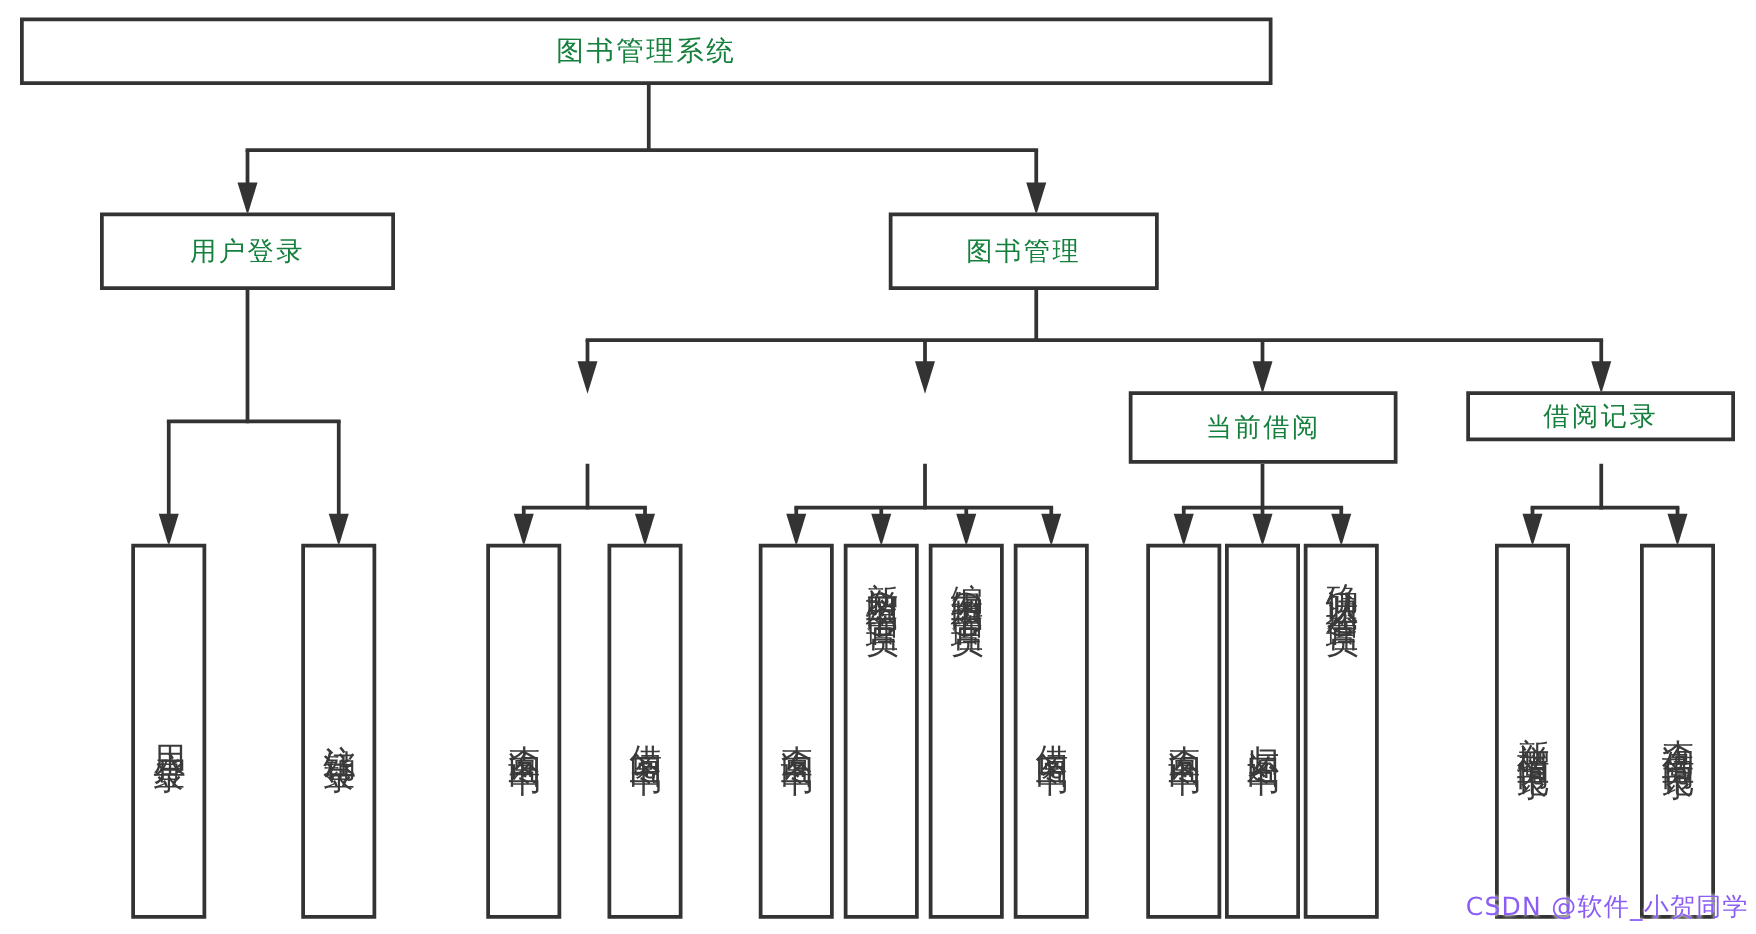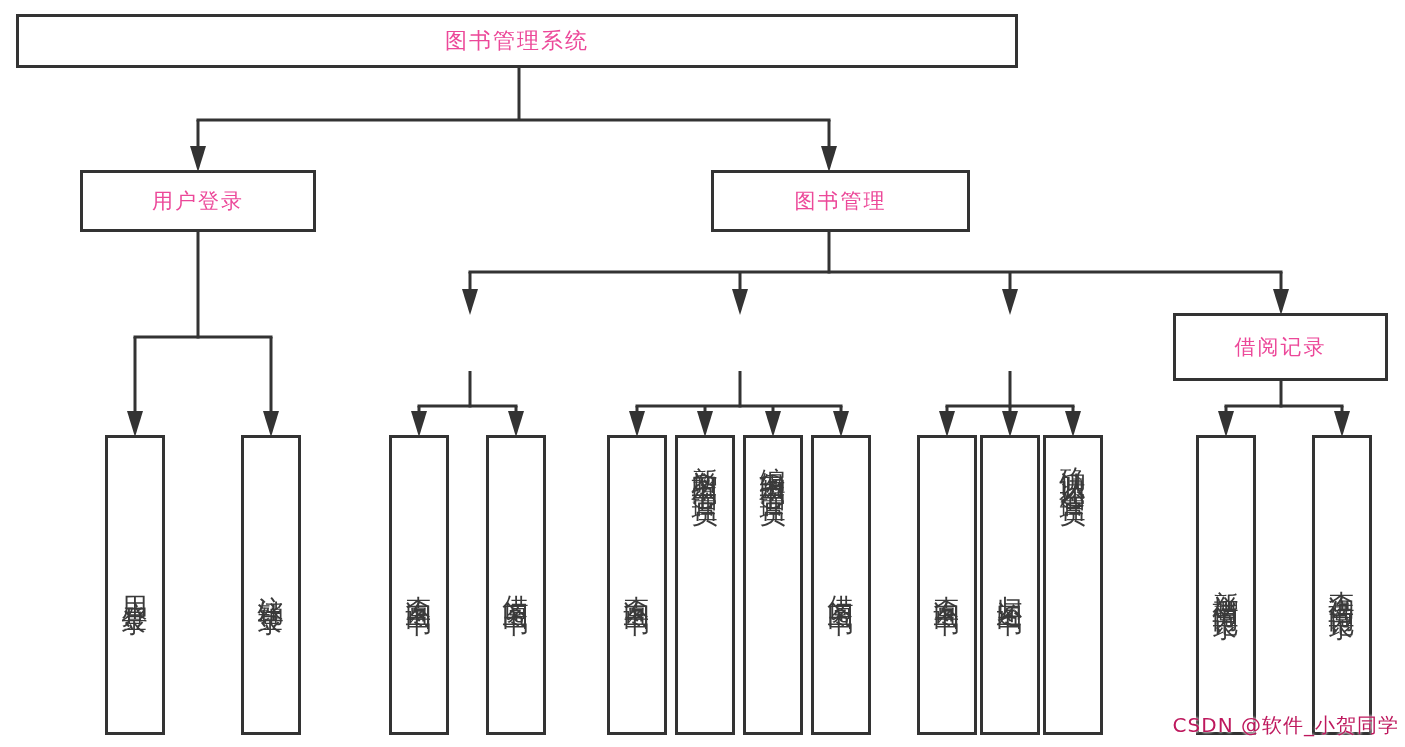--- a/index.html
+++ b/index.html
@@ -4,36 +4,36 @@
 <style>
   html,body{margin:0;padding:0;background:#fff;}
   #stage{
     position:relative;width:1405px;height:747px;background:#ffffff;overflow:hidden;
     font-family:"DejaVu Sans","Liberation Sans",sans-serif;color:#3a3a3a;
   }
   #connectors{position:absolute;left:0;top:0;z-index:1;}
   .node{
     position:absolute;box-sizing:border-box;border:3px solid #333333;background:#ffffff;
     display:flex;align-items:center;justify-content:center;
-    font-size:21px;letter-spacing:2px;color:#ec4899;z-index:2;
+    font-size:21px;letter-spacing:2px;color:#15803d;z-index:2;
   }
   .node.root{font-size:22px;}
   .leaf{
     position:absolute;top:435px;width:60px;height:300px;box-sizing:border-box;
     border:3px solid #333333;background:#ffffff;display:flex;
     align-items:center;justify-content:center;z-index:2;
   }
   .leaf.tall{align-items:flex-start;padding-top:8px;}
   .vtext{
     writing-mode:vertical-rl;text-orientation:mixed;line-height:1;
     font-size:26px;letter-spacing:5px;color:#3a3a3a;
   }
   .watermark{
     position:absolute;top:712px;right:6px;z-index:5;
-    font-size:20px;letter-spacing:1px;color:#be185d;
+    font-size:20px;letter-spacing:1px;color:#8b5cf6;
     text-shadow:0 0 3px #ffffff,0 0 3px #ffffff;
   }
 </style>
 </head>
 <body>
 
 <div id="stage">
 
   <svg id="connectors" width="1405" height="747" viewBox="0 0 1405 747" xmlns="http://www.w3.org/2000/svg">
     <g stroke="#333333" stroke-width="3" fill="none">
@@ -97,23 +97,24 @@
       <path d="M1002 411 h16 l-8 26 z"></path>
       <path d="M1065 411 h16 l-8 26 z"></path>
       <path d="M1218 411 h16 l-8 26 z"></path>
       <path d="M1334 411 h16 l-8 26 z"></path>
     </g>
   </svg>
 
   <div class="node root" style="left:16px;top:14px;width:1002px;height:54px">图书管理系统</div>
 
   <div class="node" style="left:80px;top:170px;width:236px;height:62px">用户登录</div>
-  <div class="node" style="left:711px;top:170px;width:259px;height:62px">图书管理</div>
+  <div class="node" style="left:711px;top:170px;width:216px;height:62px">图书管理</div>
 
-  <div class="node" style="left:1173px;top:313px;width:215px;height:68px">借阅记录</div>
+  <div class="node" style="left:903px;top:313px;width:215px;height:58px">当前借阅</div>
+  <div class="node" style="left:1173px;top:313px;width:215px;height:40px">借阅记录</div>
 
   <div class="leaf" style="left:105px">
     <span class="vtext">用户登录</span>
   </div>
   <div class="leaf" style="left:241px">
     <span class="vtext">注销登录</span>
   </div>
 
   <div class="leaf" style="left:389px">
     <span class="vtext">查询图书</span>

